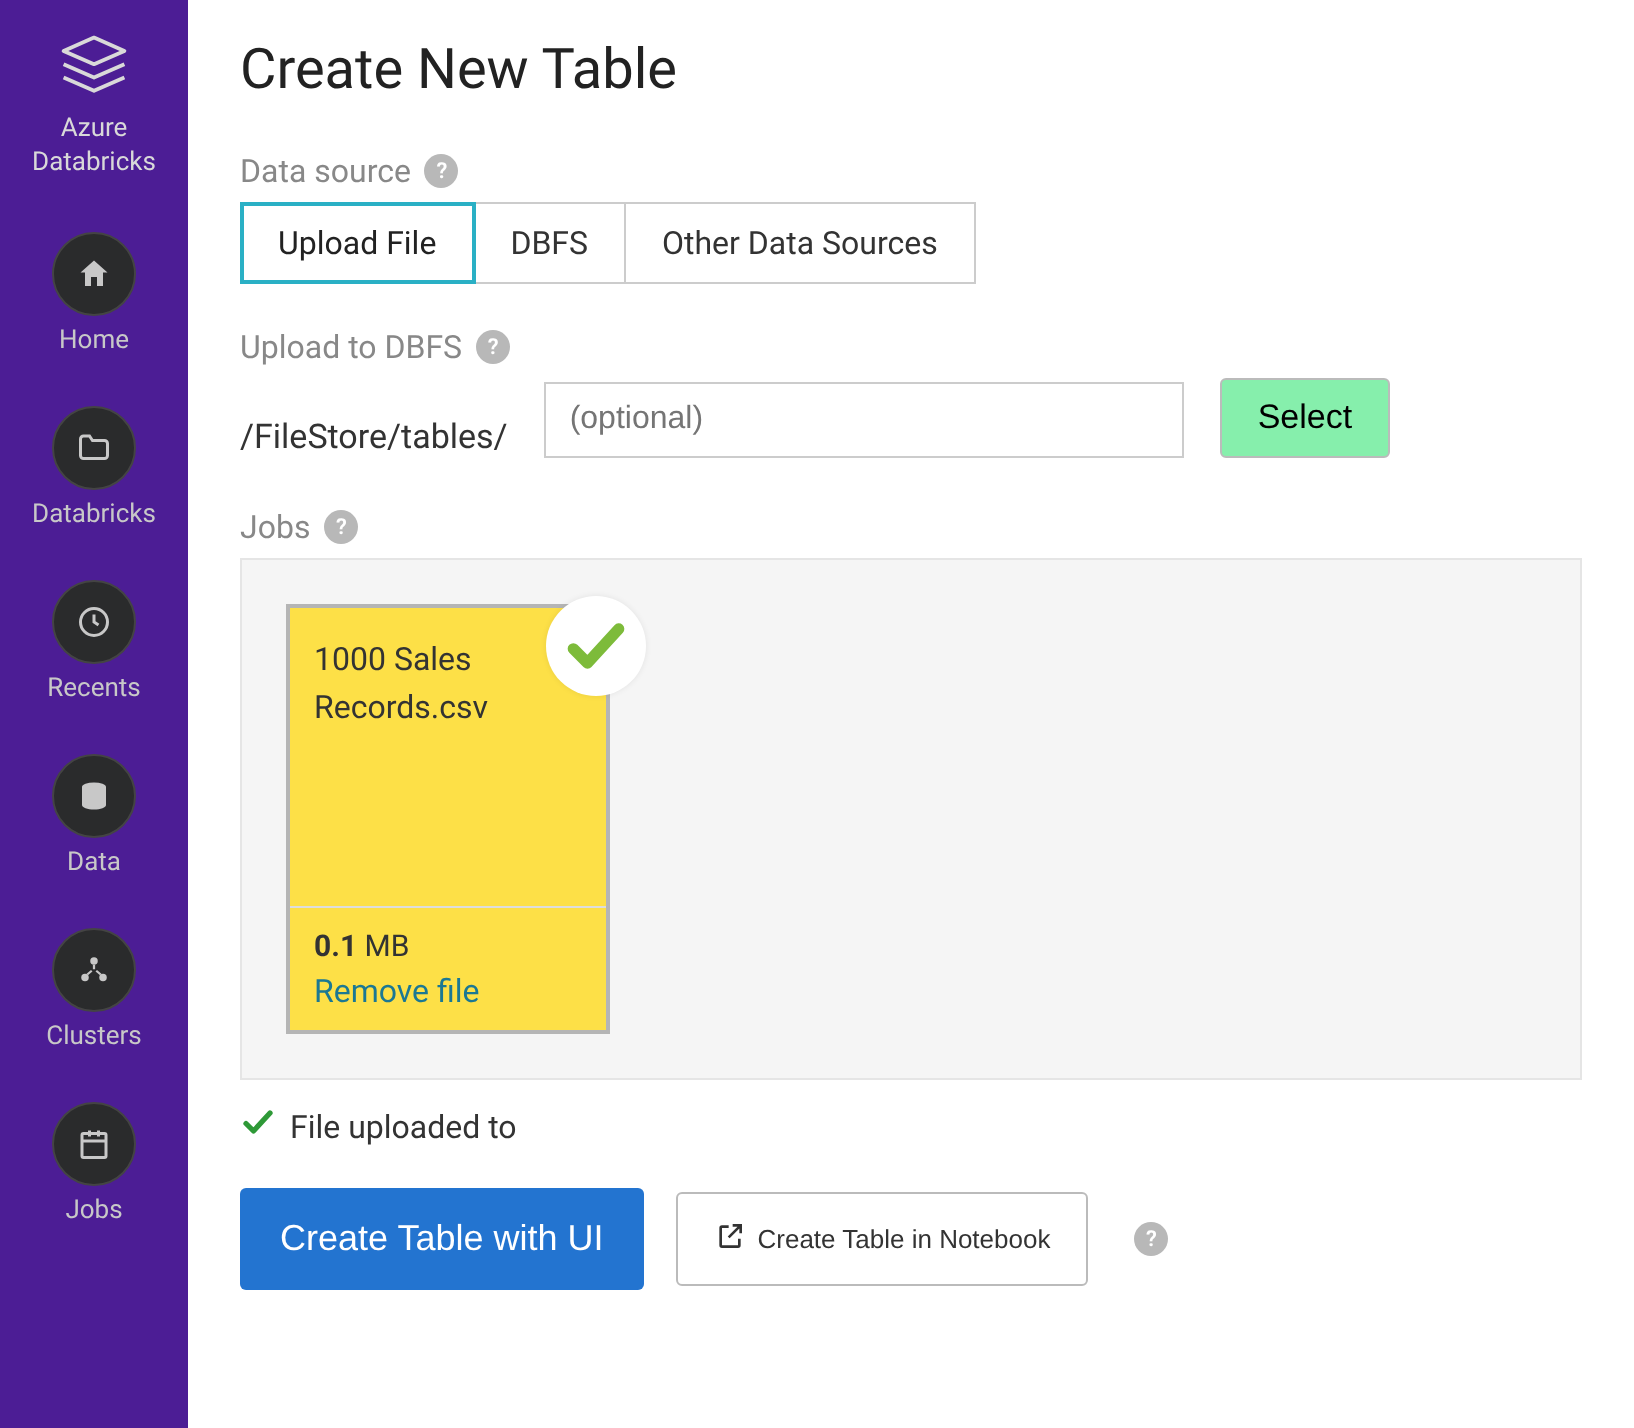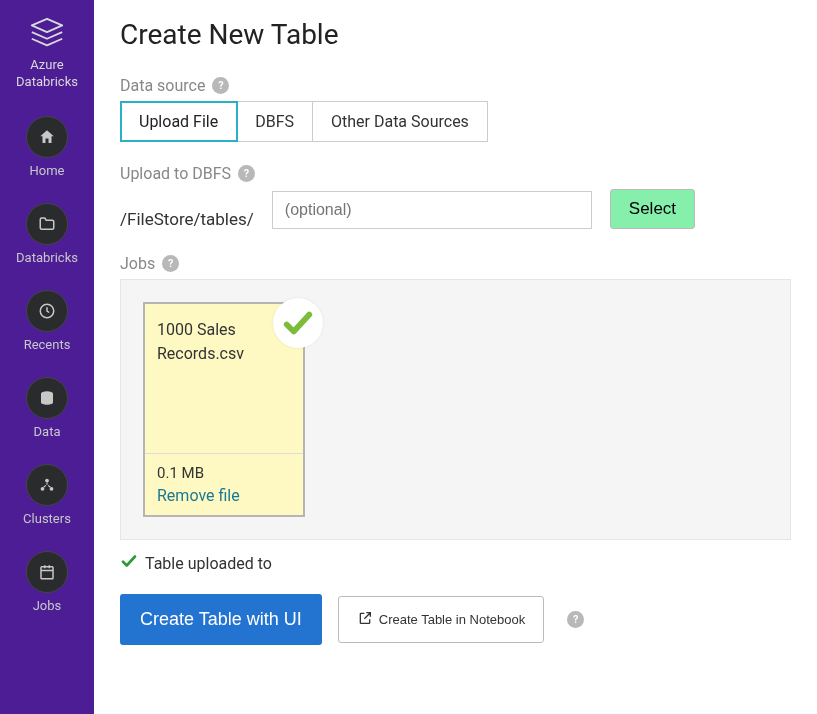--- a/index.html
+++ b/index.html
@@ -22,27 +22,27 @@
   .tab { padding: 10px 18px; font-size: 16px; color: #333; cursor: pointer; border-right: 1px solid #ccc; }
   .tab:last-child { border-right: none; }
   .tab.active { outline: 2px solid #2ab0c5; outline-offset: -1px; color: #222; }
   
   .row { display: flex; align-items: flex-end; margin-bottom: 25px; }
   .prefix { font-size: 17px; color: #333; margin-right: 2px; }
   .path-input { border: 1px solid #ccc; font-size: 16px; padding: 9px 12px; width: 320px; color: #999; margin-left: 16px; }
   .btn { border: 1px solid #bbb; background: #86efac; padding: 9px 18px; font-size: 17px; margin-left: 18px; cursor: pointer; border-radius: 3px; }
   
   .file-drop { background: #f5f5f5; border: 1px solid #e5e5e5; padding: 22px; position: relative; min-height: 260px; margin-bottom: 12px; }
-  .file-card { background: #fef9c3; border: 2px solid #b5b5b5; width: 162px; position: relative; }
+  .file-card { background: #fde047; border: 2px solid #b5b5b5; width: 162px; position: relative; }
   .file-card-top { padding: 14px 12px 10px; border-bottom: 1px solid #ddd; min-height: 150px; position: relative; }
   .file-name { font-size: 16px; color: #333; line-height: 1.5; }
   .check-badge { position: absolute; top: -6px; right: -20px; width: 50px; height: 50px; background: #fff; border-radius: 50%; display: flex; align-items: center; justify-content: center; box-shadow: 0 0 3px rgba(0,0,0,0.08); }
   .file-card-bottom { padding: 10px 12px; }
   .file-size { font-size: 15px; margin-bottom: 4px; }
-  .file-size b { font-weight: 400; }
+  .file-size b { font-weight: 700; }
   .remove-link { color: #1b7893; font-size: 16px; cursor: pointer; }
   
   .status { display: flex; align-items: center; margin-bottom: 20px; font-size: 16px; }
   .status .check { color: #2e9937; margin-right: 7px; }
   .status-path { font-style: italic; border: 2px solid #d13c2a; padding: 3px 8px; margin-left: 3px; font-size: 16px; }
   
   .actions { display: flex; align-items: center; gap: 16px; }
   .btn-primary { background: #2374d0; color: #fff; border: none; padding: 15px 20px; font-size: 18px; border-radius: 3px; cursor: pointer; }
   .btn-secondary { background: #fff; color: #333; border: 1px solid #bbb; padding: 13px 18px; font-size: 13px; border-radius: 3px; cursor: pointer; display: flex; align-items: center; }
   .btn-secondary .icon { margin-right: 6px; }
@@ -169,21 +169,21 @@
       </div>
     </div>
   </div>
 
   <div class="status">
     <span class="check">
       <svg width="18" height="18" viewBox="0 0 24 24" fill="none" stroke="#2e9937" stroke-width="3.5" stroke-linecap="round" stroke-linejoin="round">
           <polyline points="4 13 9 18 20 6"></polyline>
         </svg>
     </span>
-    <span>Table uploaded to </span>
+    <span>File uploaded to </span>
   </div>
 
   <div class="actions">
     <button class="btn-primary">Create Table with UI</button>
     <button class="btn-secondary">
       <span class="icon">
         <svg width="16" height="16" viewBox="0 0 24 24" fill="none" stroke="#333" stroke-width="2">
             <path d="M14 4h6v6M20 4l-9 9M19 14v5a1 1 0 01-1 1H6a1 1 0 01-1-1V6a1 1 0 011-1h5"></path>
           </svg>
       </span>

